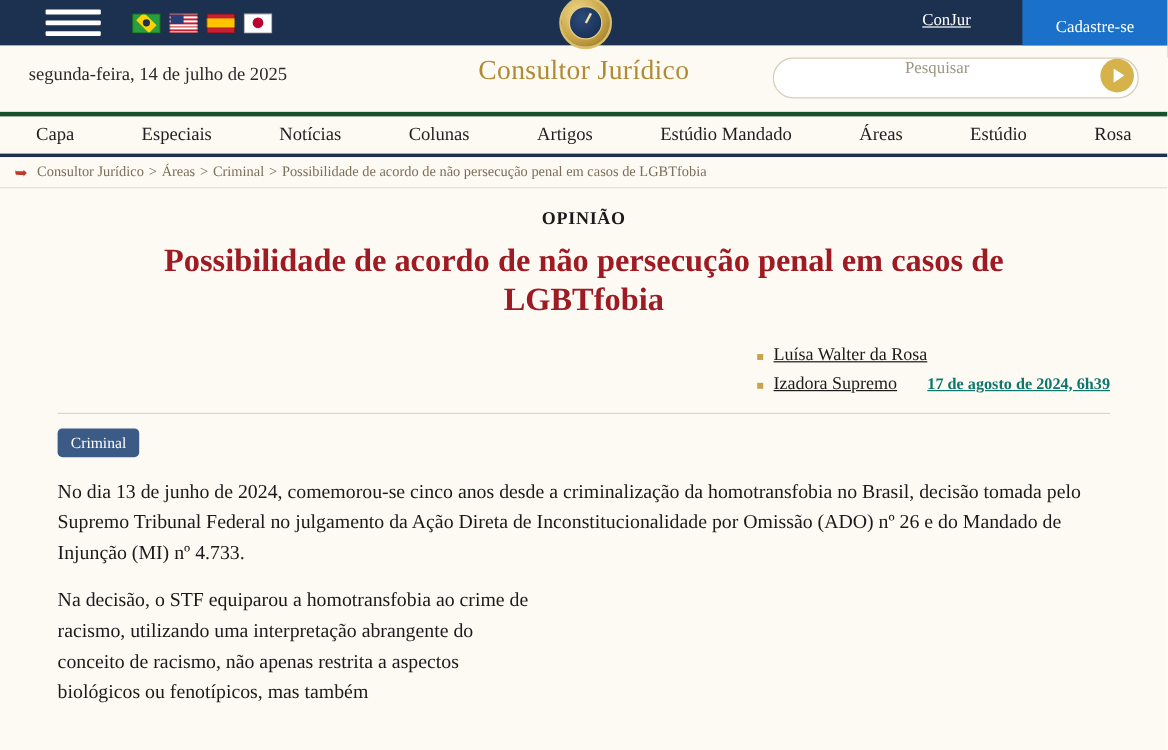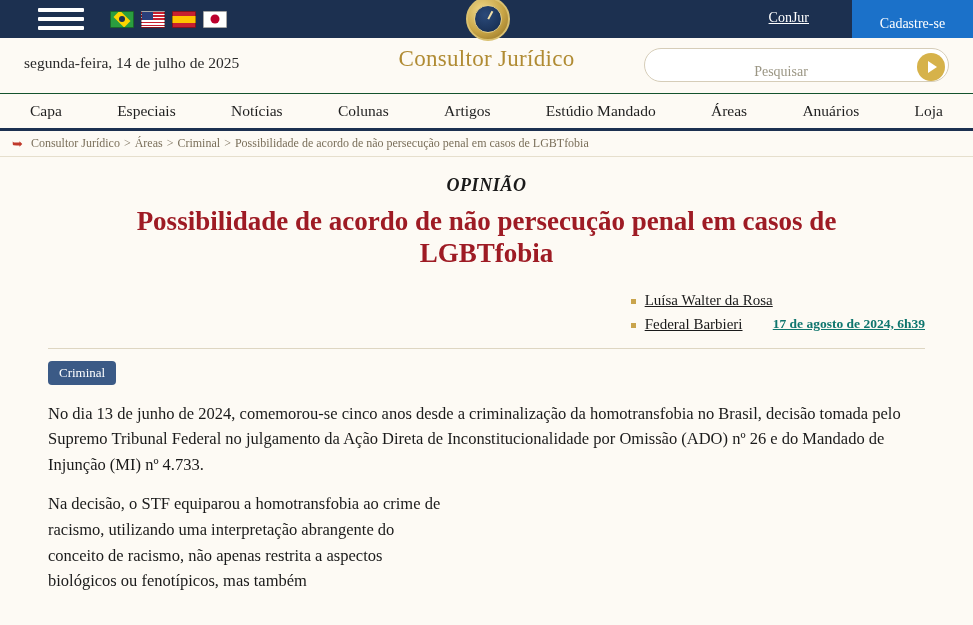--- a/index.html
+++ b/index.html
@@ -173,21 +173,21 @@
     letter-spacing: .3px;
   }
   .search-wrap {
     position: absolute;
     right: 24px; top: 10px;
     width: 305px; height: 34px;
     background: #ffffff;
     border: 1px solid #d6cdb8;
     border-radius: 18px;
     display: flex;
-    align-items: flex-end;
+    align-items: flex-start;
   }
   .search-input {
     flex: 1;
     border: none;
     outline: none;
     background: transparent;
     font-size: 14px;
     text-align: center;
     color: #333;
     font-family: "Liberation Serif", serif;
@@ -206,21 +206,21 @@
     width: 0; height: 0;
     border-left: 9px solid #ffffff;
     border-top: 6px solid transparent;
     border-bottom: 6px solid transparent;
     margin-left: 3px;
   }
 
   
   .nav {
     height: 38px;
-    border-top: 1px solid #14532d;
+    border-top: 4px solid #14532d;
     border-bottom: 3px solid #1c3050;
     display: flex;
     align-items: center;
     justify-content: space-between;
     padding: 0 30px;
     background: #fdfaf4;
   }
   .nav a {
     font-size: 15.5px;
     color: #1f1f1f;
@@ -255,26 +255,25 @@
   
   .article {
     padding: 0 48px;
     background: #fdfaf4;
     position: relative;
     height: 436px;
   }
   .kicker {
     text-align: center;
     margin-top: 18px;
-    font-size: 18px;
+    font-size: 15px;
     font-weight: bold;
     letter-spacing: .6px;
     color: #1a1a1a;
     font-family: "Liberation Serif", serif;
-    font-style: italic;
   }
   .headline {
     margin: 10px auto 0;
     max-width: 760px;
     text-align: center;
     font-size: 27px;
     line-height: 1.18;
     font-weight: bold;
     color: #9e1b24;
     font-family: "Liberation Serif", serif;
@@ -379,22 +378,22 @@
   </div>
 
   <div class="nav">
     <a>Capa</a>
     <a>Especiais</a>
     <a>Notícias</a>
     <a>Colunas</a>
     <a>Artigos</a>
     <a>Estúdio Mandado</a>
     <a>Áreas</a>
-    <a>Anuários</a>
-    <a>Loja</a>
+    <a>Estúdio</a>
+    <a>Rosa</a>
   </div>
 
   <div class="breadcrumb">
     <span class="bc-arrow">➥</span>
     <a>Consultor Jurídico</a>
     <span class="bc-sep">&gt;</span>
     <a>Áreas</a>
     <span class="bc-sep">&gt;</span>
     <a>Criminal</a>
     <span class="bc-sep">&gt;</span>
@@ -404,21 +403,21 @@
   <div class="article">
     <div class="kicker">OPINIÃO</div>
     <h1 class="headline">Possibilidade de acordo de não persecução penal em casos de LGBTfobia</h1>
 
     <div class="byline-row">
       <ul class="authors">
         <li>
           <a>Luísa Walter da Rosa</a>
         </li>
         <li>
-          <a>Federal Barbieri</a>
+          <a>Izadora Supremo</a>
         </li>
       </ul>
       <div class="pubdate">17 de agosto de 2024, 6h39</div>
     </div>
 
     <hr class="divider">
 
     <span class="tag">Criminal</span>
 
     <div class="body-text">

